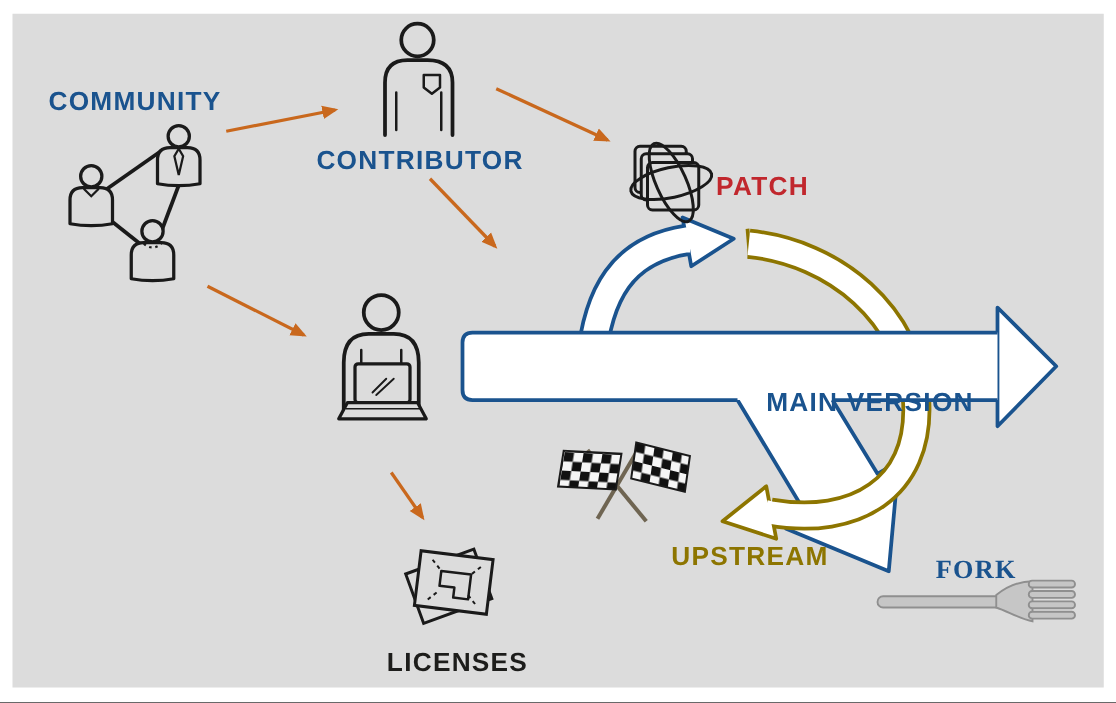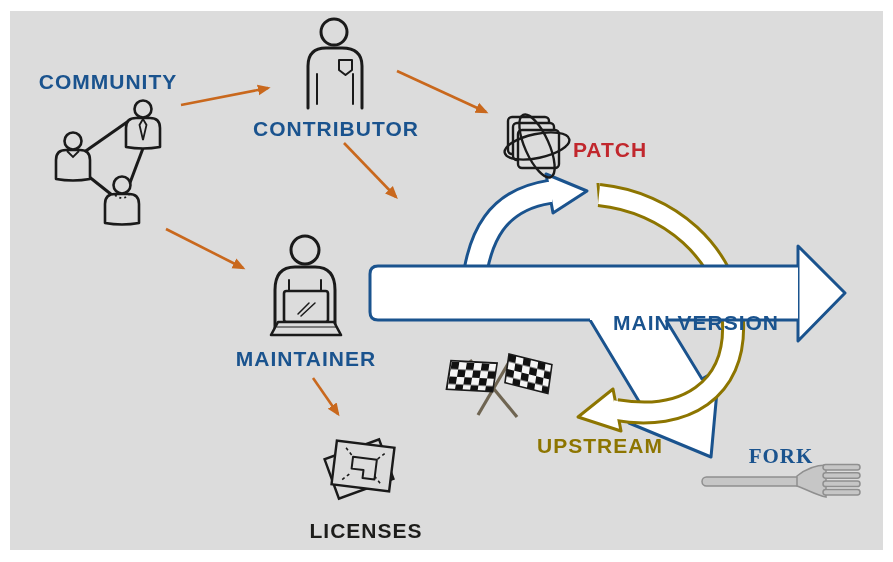--- a/index.html
+++ b/index.html
@@ -136,18 +136,17 @@
       <rect x="823" y="464.5" width="37" height="5.5" rx="2.7"></rect>
       <rect x="823" y="472.8" width="37" height="5.5" rx="2.7"></rect>
       <rect x="823" y="481.1" width="37" height="5.5" rx="2.7"></rect>
       <rect x="823" y="489.4" width="37" height="5.5" rx="2.7"></rect>
     </g>
   </svg>
 
   <div class="lbl" style="left:108px;top:82px;">COMMUNITY</div>
   <div class="lbl" style="left:336px;top:129px;">CONTRIBUTOR</div>
   <div class="lbl red" style="left:610px;top:150px;">PATCH</div>
-  <div class="lbl" style="left:306px;top:359px;">MAINTAINER</div>
   <div class="lbl" style="left:696px;top:294px;margin-top:29px;">MAIN VERSION</div>
   <div class="lbl olive" style="left:589px;top:446px;margin-left:11px;">UPSTREAM</div>
   <div class="lbl" style="left:781px;top:456px;font-family:Liberation Serif, serif;">FORK</div>
   <div class="lbl dark" style="left:366px;top:531px;text-align:right;">LICENSES</div>
 </div>
 
 </body></html>

